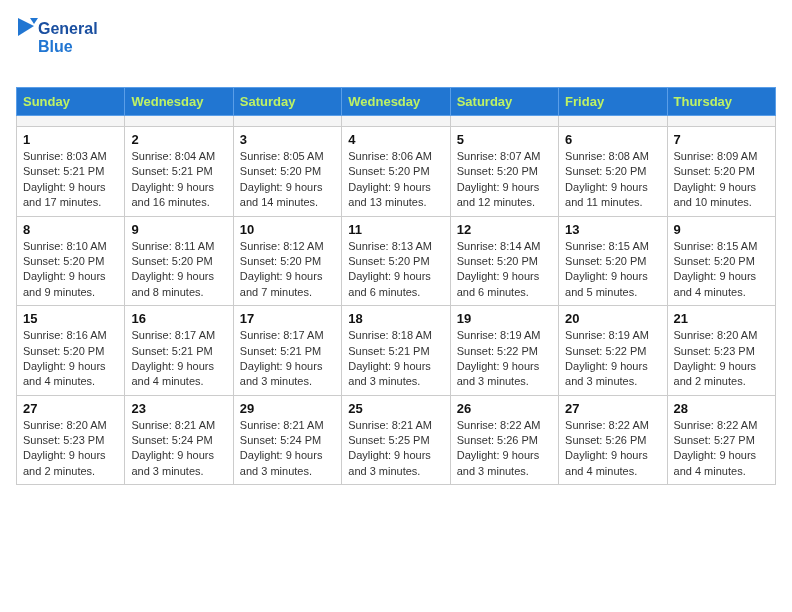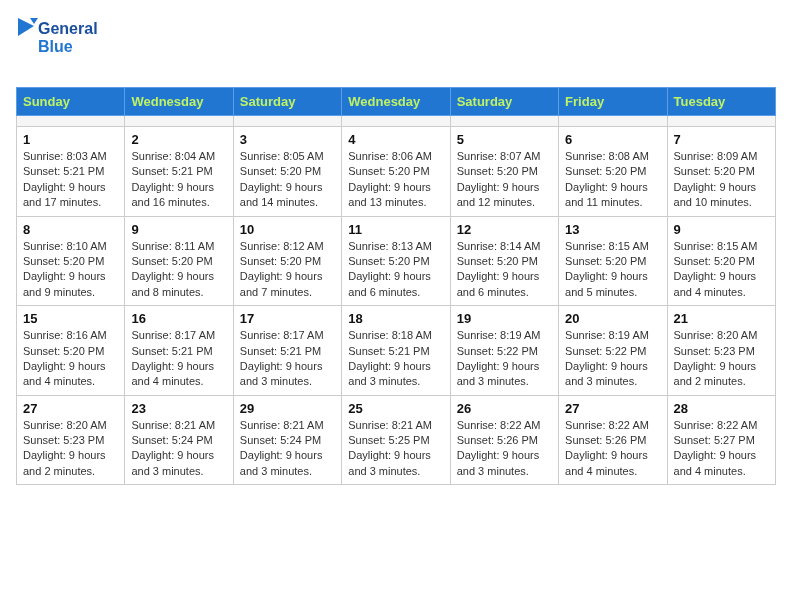--- a/index.html
+++ b/index.html
@@ -89,21 +89,21 @@
 
 <table class="calendar">
   <thead>
     <tr id="dow-row">
     <th>Sunday</th>
         <th>Wednesday</th>
         <th>Saturday</th>
         <th>Wednesday</th>
         <th>Saturday</th>
         <th>Friday</th>
-        <th>Tuesday</th>
+        <th>Thursday</th>
       </tr>
   </thead>
   <tbody id="calendar-body">
   <tr>
         <td class="empty"></td>
         <td class="empty"></td>
         <td class="empty"></td>
         <td class="empty"></td>
         <td class="empty"></td>
         <td class="empty"></td>

